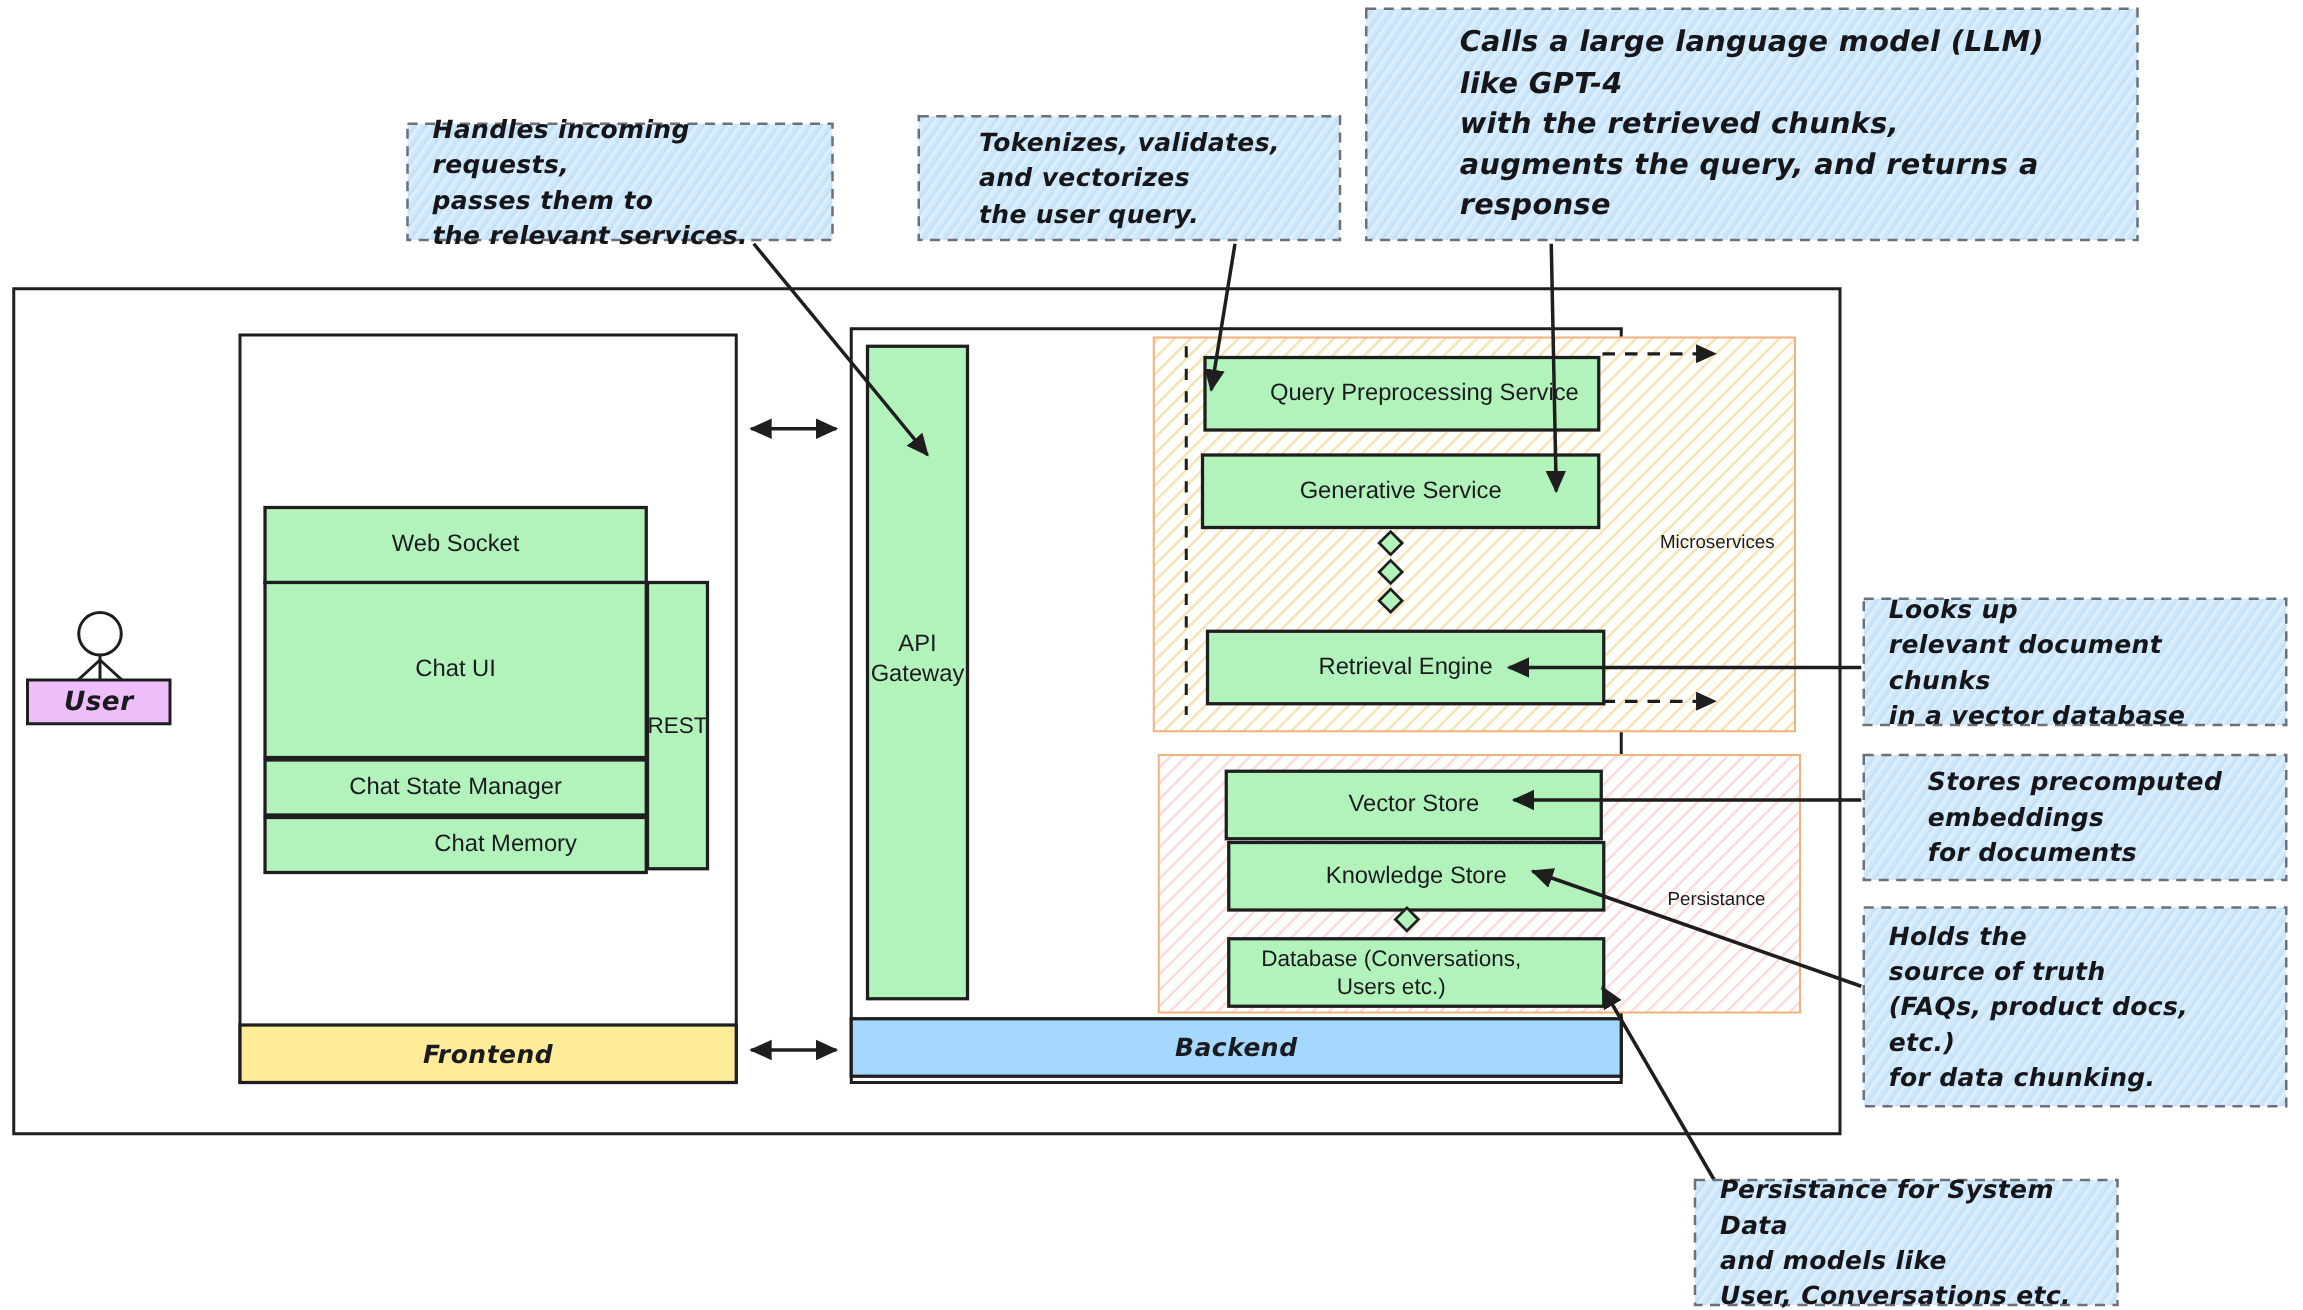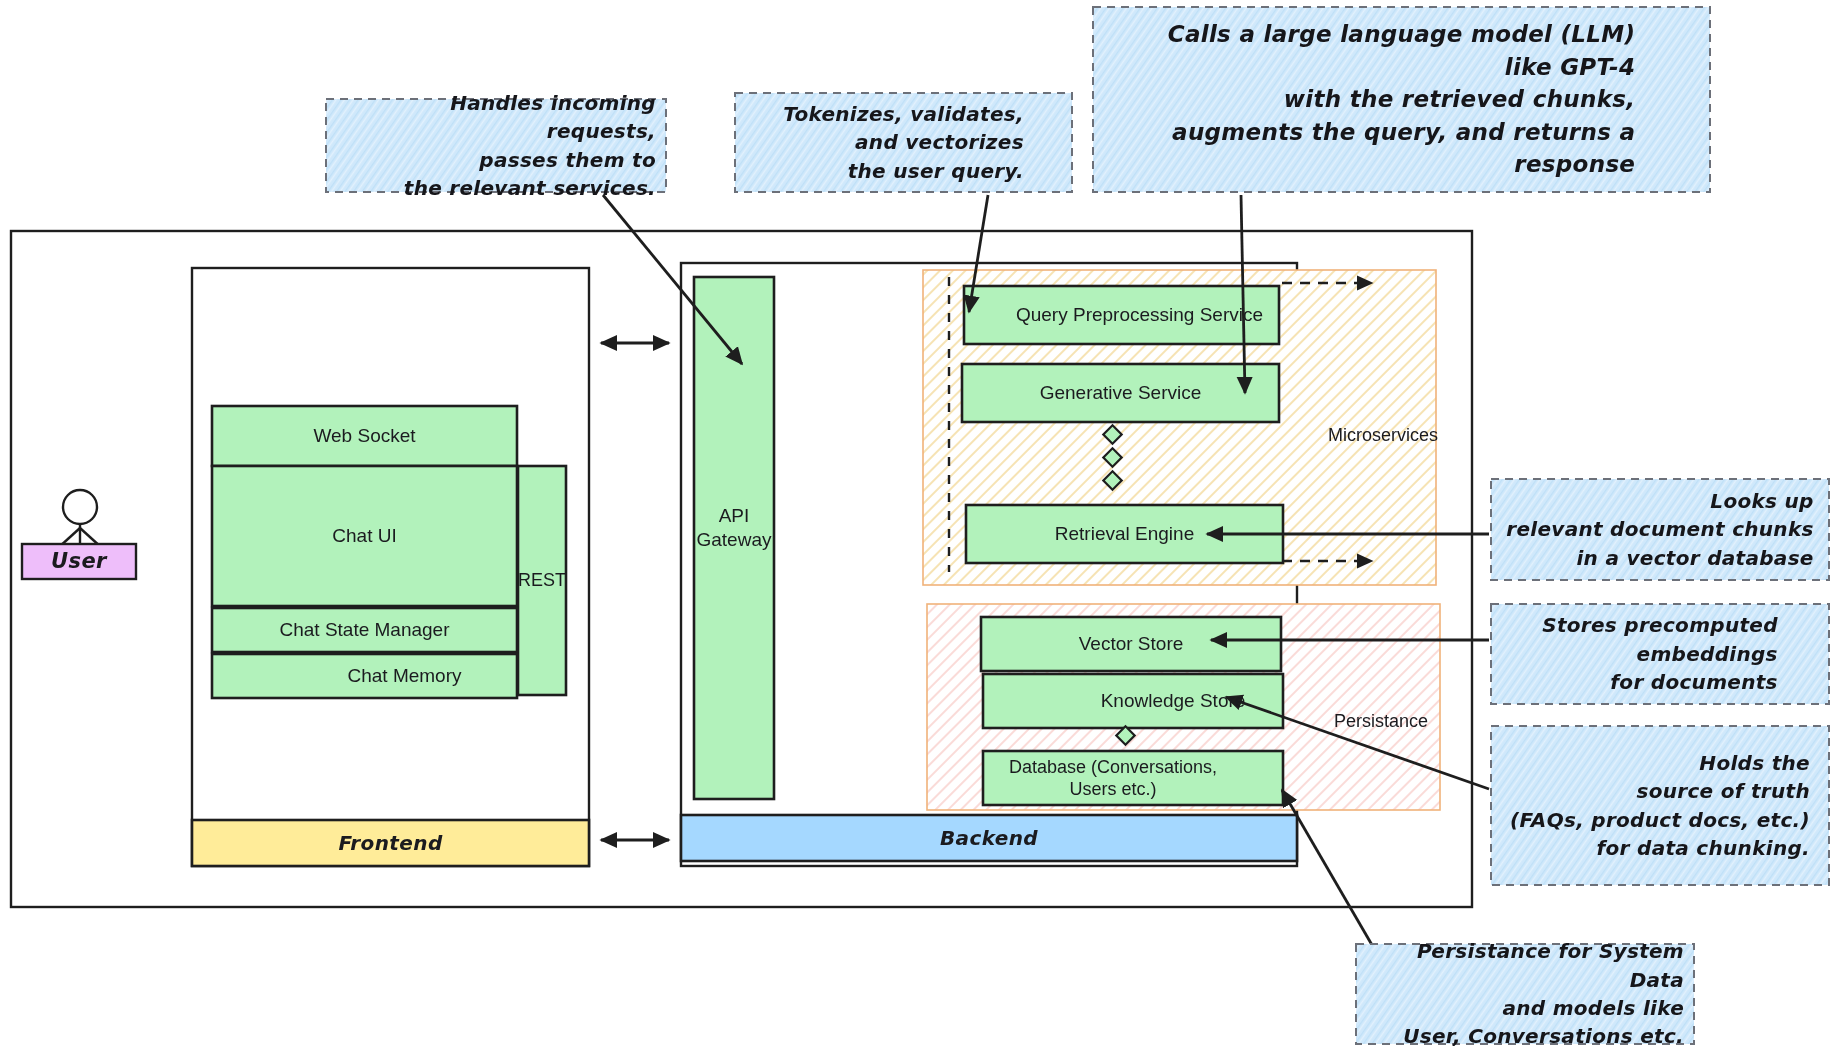--- a/index.html
+++ b/index.html
@@ -35,46 +35,46 @@
     font-family: "Liberation Sans", sans-serif;
     font-size: 19px;
     color: #1b1b1f;
     line-height: 1.25;
     pointer-events: none;
     white-space: pre-line;
   }
   .group-label {
     position: absolute;
     font-family: "Liberation Sans", sans-serif;
-    font-size: 18px;
+    font-size: 15px;
     color: #1b1b1f;
   }
   
   .hand {
     font-family: "DejaVu Sans", sans-serif;
     font-style: italic;
     font-weight: 600;
     letter-spacing: 0.4px;
   }
   .callout-text {
     position: absolute;
     display: flex;
     flex-direction: column;
     align-items: center;
     justify-content: center;
-    text-align: right;
+    text-align: left;
     font-family: "DejaVu Sans", sans-serif;
     font-style: italic;
     font-weight: 600;
     font-size: 20px;
     line-height: 1.42;
     color: #16161a;
     letter-spacing: 0.3px;
     white-space: pre-line;
-    padding: 4px 10px;
+    padding: 4px 20px;
     box-sizing: border-box;
     pointer-events: none;
   }
 </style>
 </head>
 <body>
 
 <div id="canvas">
 
   <svg class="layer" viewBox="0 0 1842 1048">
@@ -198,21 +198,21 @@
 Gateway</div>
 
   <div class="group-label" style="left:1328px; top:425px;">Microservices</div>
   <div class="group-label" style="left:1334px; top:711px;">Persistance</div>
 
   <div class="box-label" style="left:964px; top:286px; width:315px; height:58px;padding-left:18px;">Query Preprocessing Service</div>
   <div class="box-label" style="left:962px; top:364px; width:317px; height:58px;">Generative Service</div>
   <div class="box-label" style="left:966px; top:505px; width:317px; height:58px;">Retrieval Engine</div>
 
   <div class="box-label" style="left:981px; top:617px; width:300px; height:54px;">Vector Store</div>
-  <div class="box-label" style="left:983px; top:674px; width:300px; height:54px;margin-left:40px;">Knowledge Store</div>
+  <div class="box-label" style="left:983px; top:674px; width:300px; height:54px;">Knowledge Store</div>
   <div class="box-label" style="left:983px; top:751px; width:260px; height:54px; font-size:18px;">Database (Conversations, Users etc.)</div>
 
   <div class="callout-text" style="left:326px; top:99px; width:340px; height:93px;">Handles incoming requests,
 passes them to
 the relevant services.</div>
   <div class="callout-text" style="left:735px; top:93px; width:337px; height:99px;">Tokenizes, validates,
 and vectorizes
 the user query.</div>
   <div class="callout-text" style="left:1093px; top:7px; width:617px; height:185px; font-size:23px;">Calls a large language model (LLM)
 like GPT-4

